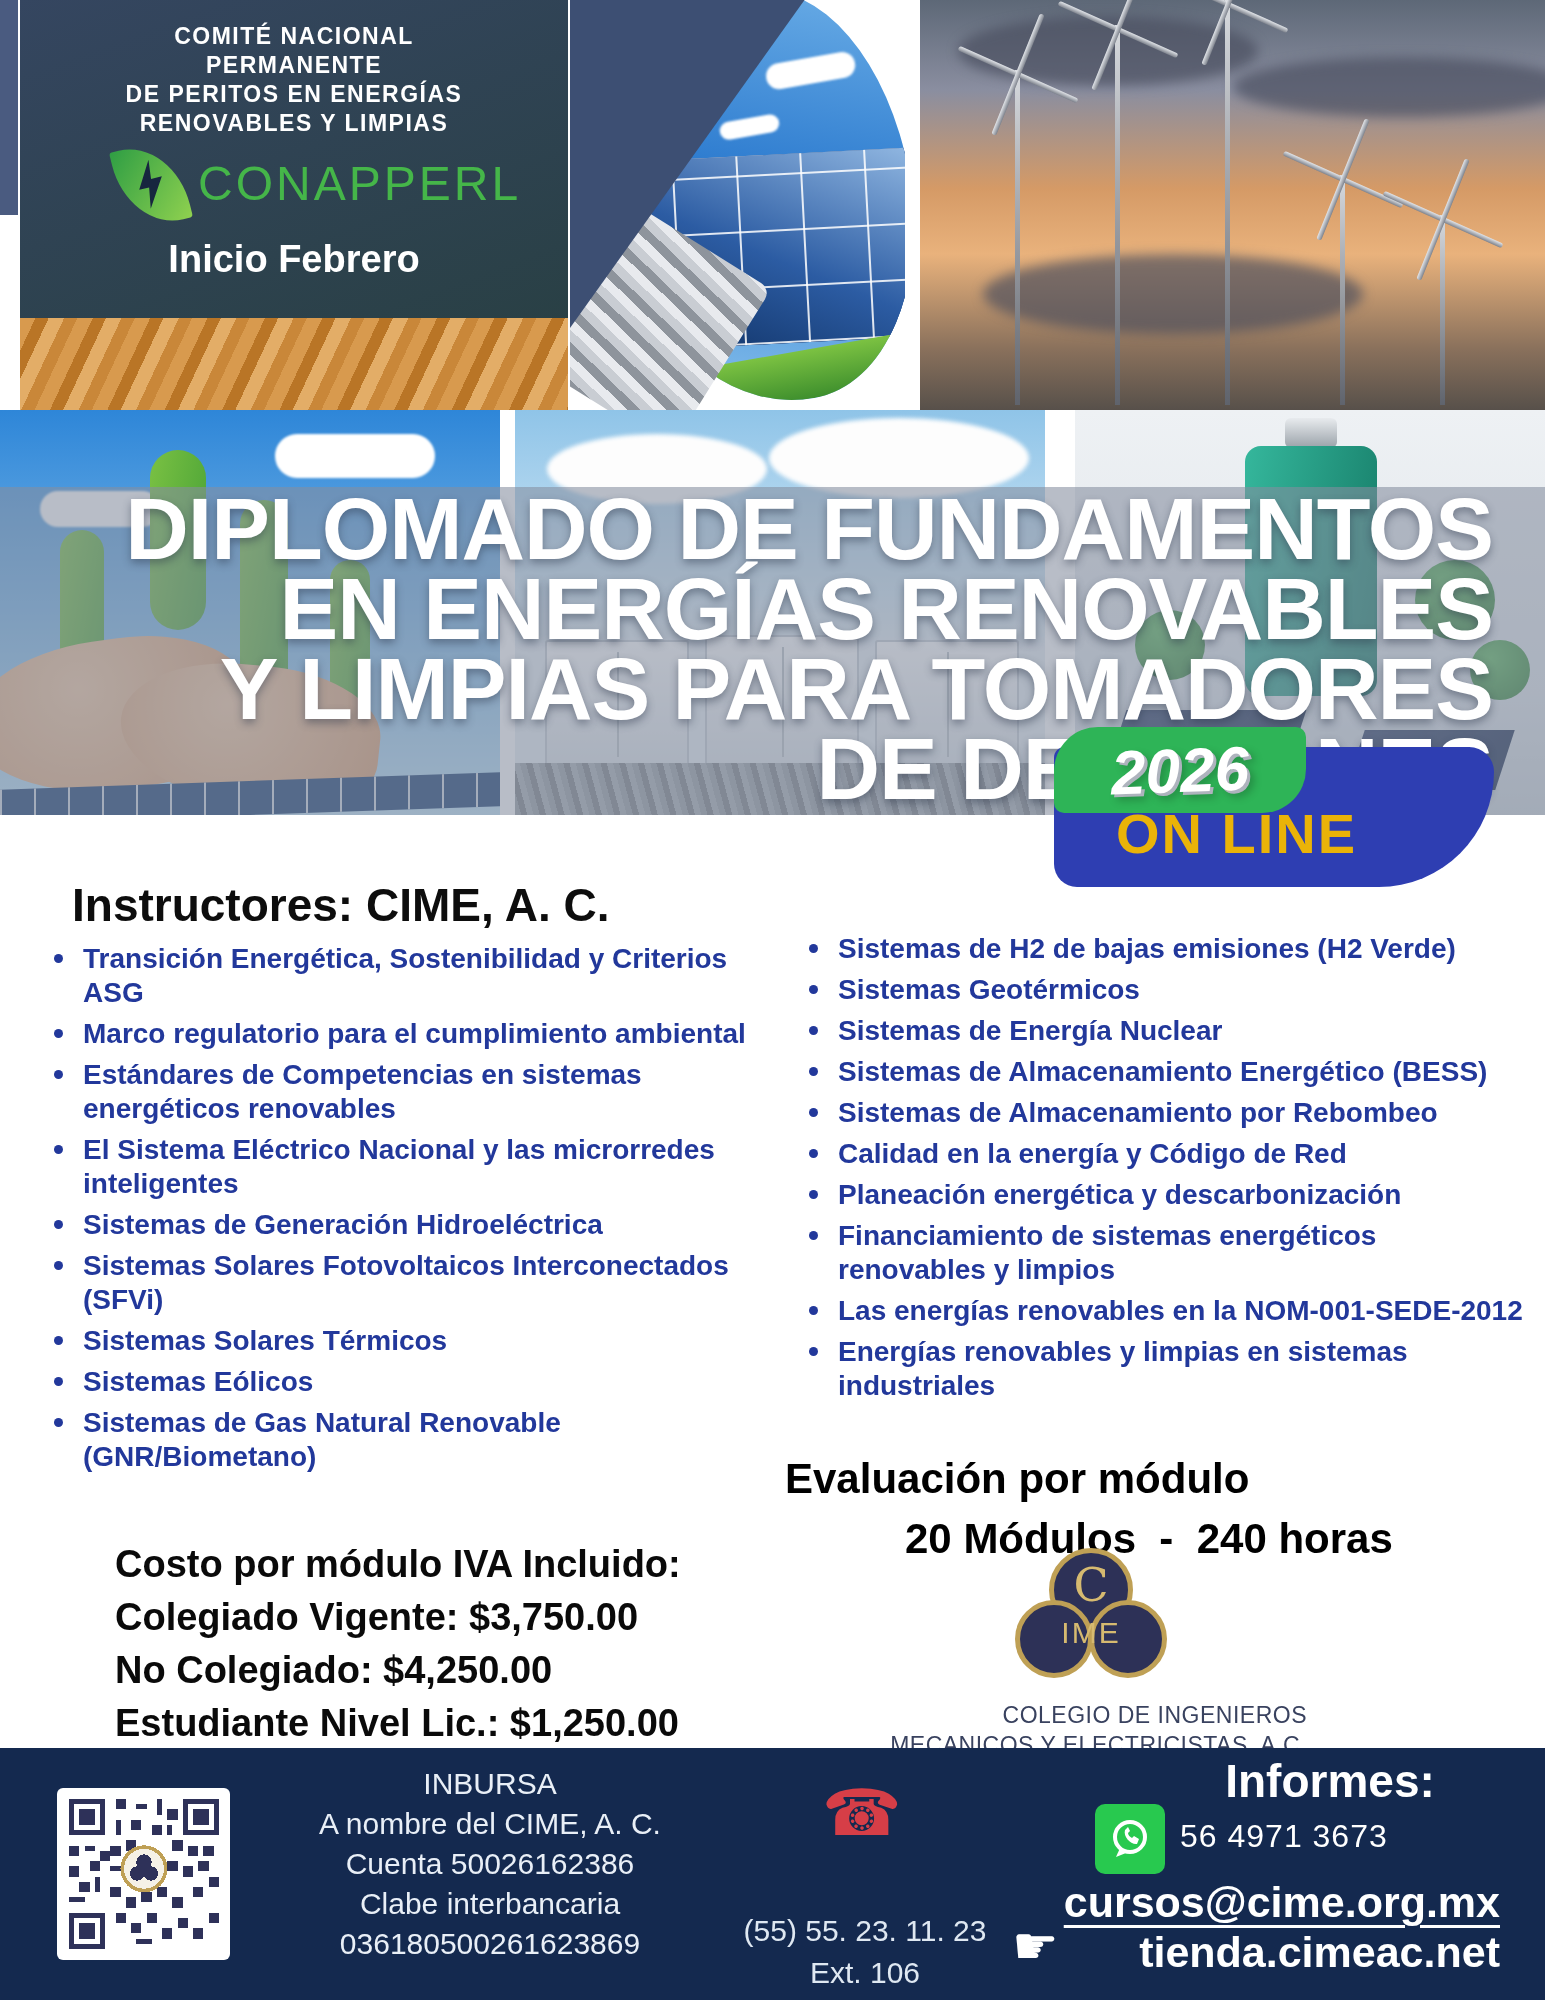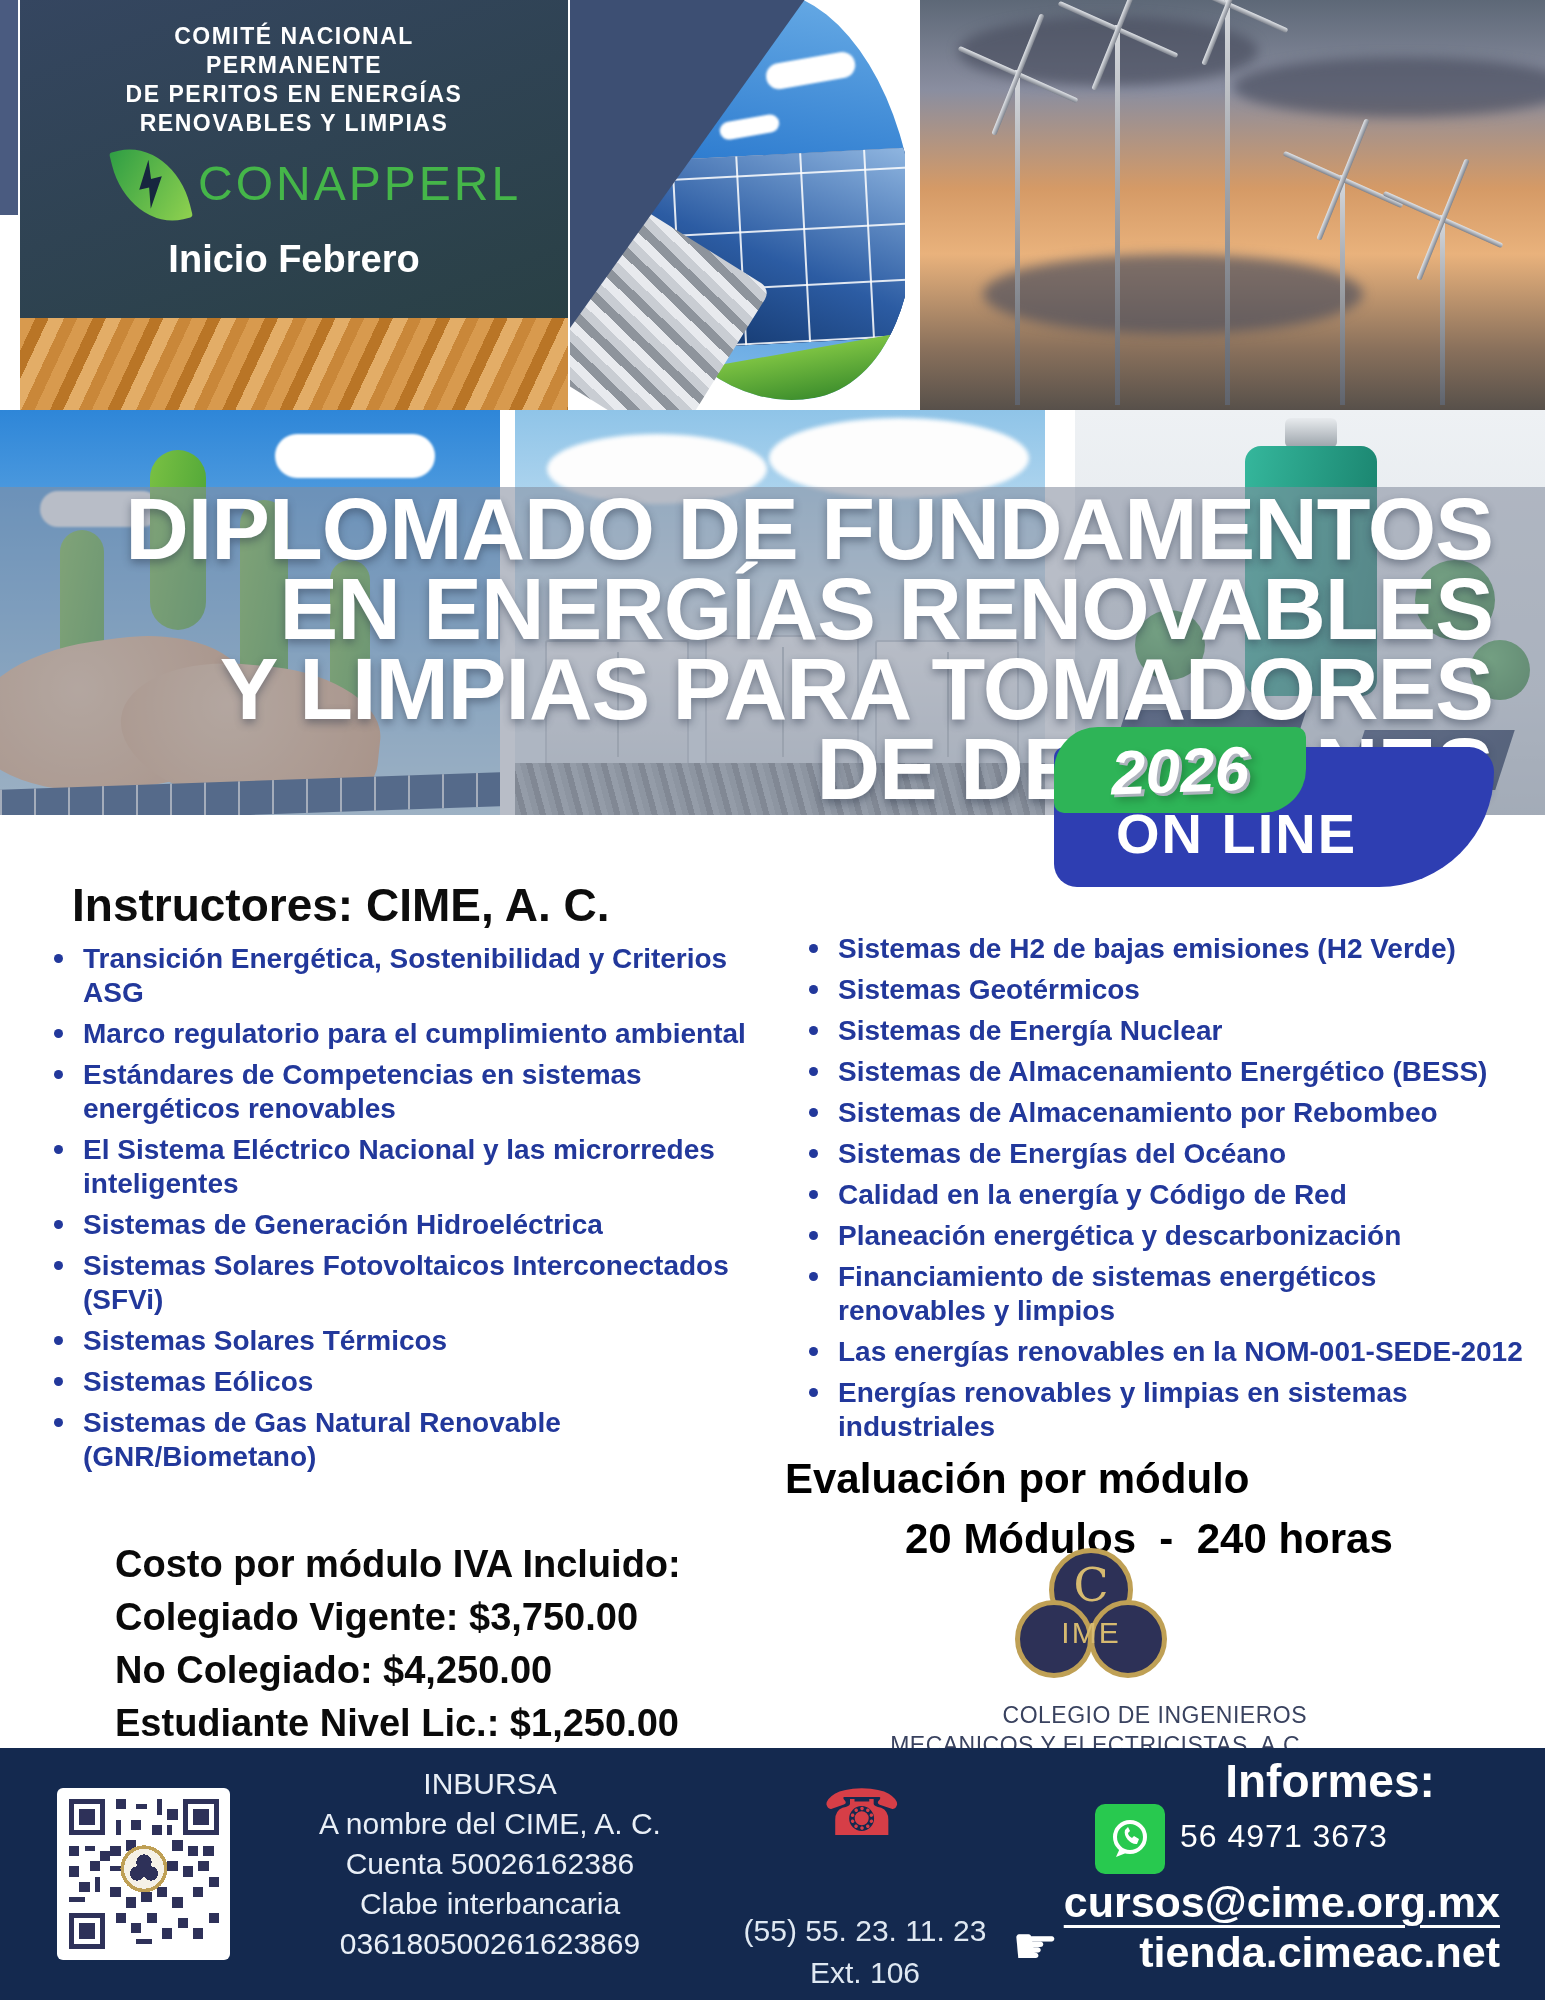--- a/index.html
+++ b/index.html
@@ -89,21 +89,21 @@
     font-size:88px;line-height:80px;font-weight:900;letter-spacing:-1px;white-space:pre-line;
     text-shadow:0 4px 8px rgba(40,50,70,.45);}
 
   .badge-2026{left:1054px;top:727px;width:252px;height:86px;background:#2eb457;
     border-radius:44px 10px 44px 10px;z-index:6;display:flex;align-items:center;justify-content:center;}
   .badge-2026 span{font-size:62px;font-weight:900;font-style:italic;color:#ffffff;transform:rotate(-2deg);
     text-shadow:3px 3px 0 #aeb3bd,6px 6px 8px rgba(0,0,0,.25);}
   .badge-online{left:1054px;top:747px;width:440px;height:140px;background:#2e3eb2;
     border-radius:12px 28px 130px 26px;z-index:5;}
   .badge-online span{position:absolute;left:62px;top:54px;font-size:56px;font-weight:900;
-    letter-spacing:2px;color:#ffffff;}
+    letter-spacing:2px;color:#eab308;}
 
   
   .instructores{left:72px;top:878px;font-size:46px;font-weight:bold;color:#0d0d0d;}
   ul.modules{margin:0;padding:0;list-style:none;color:#22389b;font-weight:bold;font-size:28px;line-height:34px;}
   ul.modules li{position:relative;padding-left:38px;margin-bottom:7px;}
   ul.modules li::before{content:'';position:absolute;left:9px;top:12px;width:9px;height:9px;
     border-radius:50%;background:#22389b;}
   .list-left{left:45px;top:942px;width:730px;}
   .list-right{left:800px;top:932px;width:724px;}
 
@@ -246,21 +246,20 @@
       <li>Sistemas Solares Térmicos</li>
       <li>Sistemas Eólicos</li>
       <li>Sistemas de Gas Natural Renovable (GNR/Biometano)</li>
     </ul>
   <ul class="abs modules list-right">
       <li>Sistemas de H2 de bajas emisiones (H2 Verde)</li>
       <li>Sistemas Geotérmicos</li>
       <li>Sistemas de Energía Nuclear</li>
       <li>Sistemas de Almacenamiento Energético (BESS)</li>
       <li>Sistemas de Almacenamiento por Rebombeo</li>
-      <li>Sistemas de Energías del Océano</li>
       <li>Calidad en la energía y Código de Red</li>
       <li>Planeación energética y descarbonización</li>
       <li>Financiamiento de sistemas energéticos renovables y limpios</li>
       <li>Las energías renovables en la NOM-001-SEDE-2012</li>
       <li>Energías renovables y limpias en sistemas industriales</li>
     </ul>
 
   <div class="abs evaluation">
     <div>Evaluación por módulo</div>
     <div class="eval-line2">20 Módulos  -  240 horas</div>

